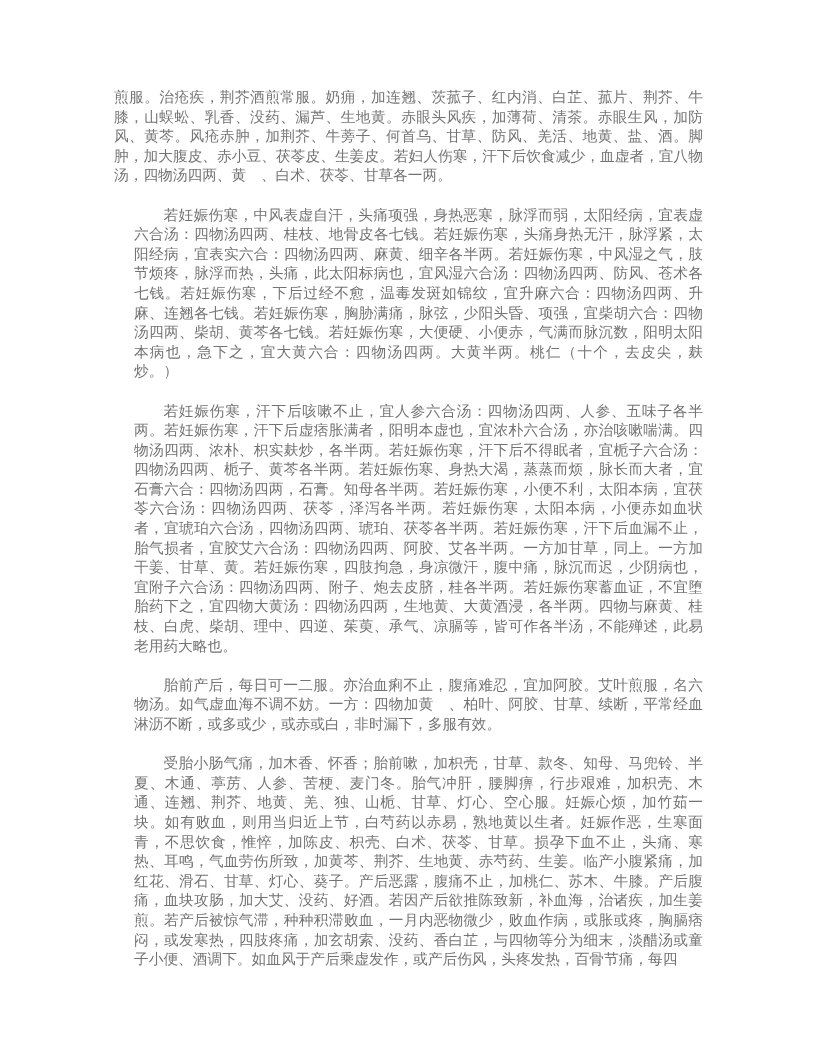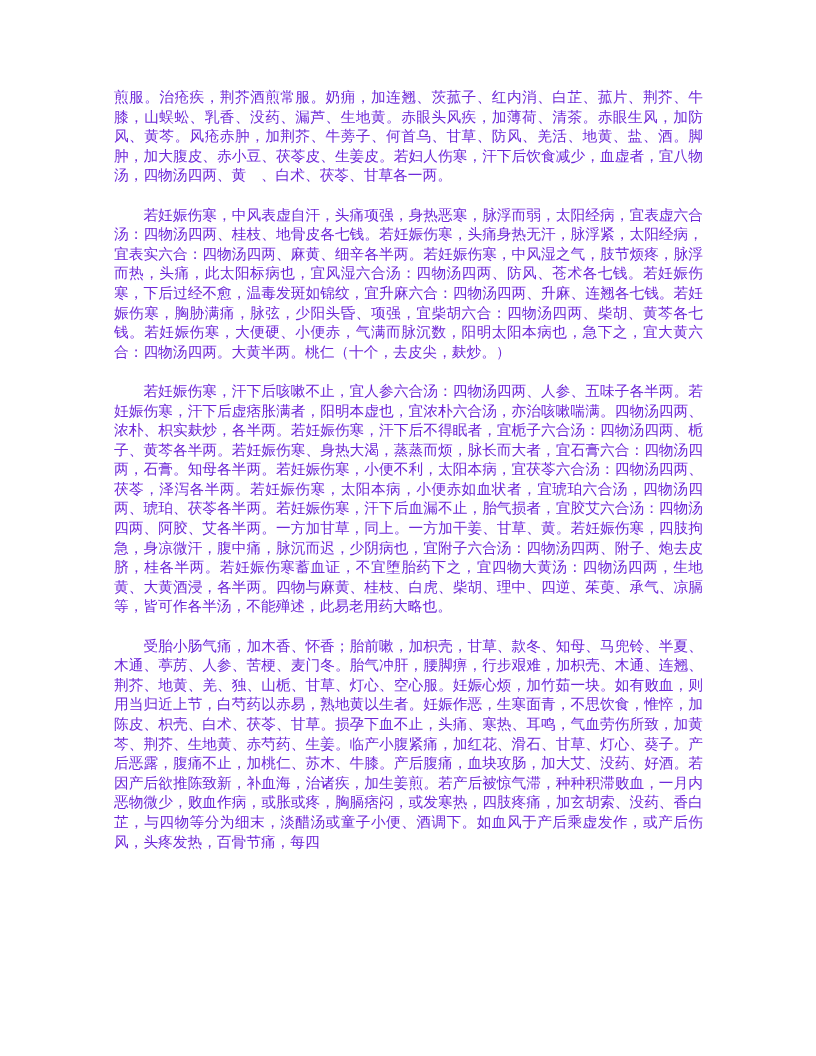--- a/index.html
+++ b/index.html
@@ -14,38 +14,40 @@
     margin: 0 auto;
     background: #ffffff;
     overflow: hidden;
     font-family: "Liberation Serif", "DejaVu Serif", serif;
   }
   .content {
     position: absolute;
     top: 88px;
     left: 114px;
     width: 589px;
-    color: #6d28d9;
+    color: #737373;
   }
   .content p {
     margin: 0 0 19.6px 0;
     font-size: 14.7px;
     line-height: 19.6px;
     text-align: justify;
     text-justify: inter-ideograph;
     word-break: break-all;
     overflow-wrap: break-word;
   }
   .content p.indent {
     text-indent: 2em;
+    margin-left: 20px;
   }
 </style>
 </head>
 <body>
 
 <div class="page">
   <div class="content">
     <p>煎服。治疮疾，荆芥酒煎常服。奶痈，加连翘、茨菰子、红内消、白芷、菰片、荆芥、牛膝，山蜈蚣、乳香、没药、漏芦、生地黄。赤眼头风疾，加薄荷、清茶。赤眼生风，加防风、黄芩。风疮赤肿，加荆芥、牛蒡子、何首乌、甘草、防风、羌活、地黄、盐、酒。脚肿，加大腹皮、赤小豆、茯苓皮、生姜皮。若妇人伤寒，汗下后饮食减少，血虚者，宜八物汤，四物汤四两、黄　、白术、茯苓、甘草各一两。</p>
     <p class="indent">若妊娠伤寒，中风表虚自汗，头痛项强，身热恶寒，脉浮而弱，太阳经病，宜表虚六合汤：四物汤四两、桂枝、地骨皮各七钱。若妊娠伤寒，头痛身热无汗，脉浮紧，太阳经病，宜表实六合：四物汤四两、麻黄、细辛各半两。若妊娠伤寒，中风湿之气，肢节烦疼，脉浮而热，头痛，此太阳标病也，宜风湿六合汤：四物汤四两、防风、苍术各七钱。若妊娠伤寒，下后过经不愈，温毒发斑如锦纹，宜升麻六合：四物汤四两、升麻、连翘各七钱。若妊娠伤寒，胸胁满痛，脉弦，少阳头昏、项强，宜柴胡六合：四物汤四两、柴胡、黄芩各七钱。若妊娠伤寒，大便硬、小便赤，气满而脉沉数，阳明太阳本病也，急下之，宜大黄六合：四物汤四两。大黄半两。桃仁（十个，去皮尖，麸炒。）</p>
     <p class="indent">若妊娠伤寒，汗下后咳嗽不止，宜人参六合汤：四物汤四两、人参、五味子各半两。若妊娠伤寒，汗下后虚痞胀满者，阳明本虚也，宜浓朴六合汤，亦治咳嗽喘满。四物汤四两、浓朴、枳实麸炒，各半两。若妊娠伤寒，汗下后不得眠者，宜栀子六合汤：四物汤四两、栀子、黄芩各半两。若妊娠伤寒、身热大渴，蒸蒸而烦，脉长而大者，宜石膏六合：四物汤四两，石膏。知母各半两。若妊娠伤寒，小便不利，太阳本病，宜茯苓六合汤：四物汤四两、茯苓，泽泻各半两。若妊娠伤寒，太阳本病，小便赤如血状者，宜琥珀六合汤，四物汤四两、琥珀、茯苓各半两。若妊娠伤寒，汗下后血漏不止，胎气损者，宜胶艾六合汤：四物汤四两、阿胶、艾各半两。一方加甘草，同上。一方加干姜、甘草、黄。若妊娠伤寒，四肢拘急，身凉微汗，腹中痛，脉沉而迟，少阴病也，宜附子六合汤：四物汤四两、附子、炮去皮脐，桂各半两。若妊娠伤寒蓄血证，不宜堕胎药下之，宜四物大黄汤：四物汤四两，生地黄、大黄酒浸，各半两。四物与麻黄、桂枝、白虎、柴胡、理中、四逆、茱萸、承气、凉膈等，皆可作各半汤，不能殚述，此易老用药大略也。</p>
+    <p class="indent">胎前产后，每日可一二服。亦治血痢不止，腹痛难忍，宜加阿胶。艾叶煎服，名六物汤。如气虚血海不调不妨。一方：四物加黄　、柏叶、阿胶、甘草、续断，平常经血淋沥不断，或多或少，或赤或白，非时漏下，多服有效。</p>
     <p class="indent">受胎小肠气痛，加木香、怀香；胎前嗽，加枳壳，甘草、款冬、知母、马兜铃、半夏、木通、葶苈、人参、苦梗、麦门冬。胎气冲肝，腰脚痹，行步艰难，加枳壳、木通、连翘、荆芥、地黄、羌、独、山栀、甘草、灯心、空心服。妊娠心烦，加竹茹一块。如有败血，则用当归近上节，白芍药以赤易，熟地黄以生者。妊娠作恶，生寒面青，不思饮食，惟悴，加陈皮、枳壳、白术、茯苓、甘草。损孕下血不止，头痛、寒热、耳鸣，气血劳伤所致，加黄芩、荆芥、生地黄、赤芍药、生姜。临产小腹紧痛，加红花、滑石、甘草、灯心、葵子。产后恶露，腹痛不止，加桃仁、苏木、牛膝。产后腹痛，血块攻肠，加大艾、没药、好酒。若因产后欲推陈致新，补血海，治诸疾，加生姜煎。若产后被惊气滞，种种积滞败血，一月内恶物微少，败血作病，或胀或疼，胸膈痞闷，或发寒热，四肢疼痛，加玄胡索、没药、香白芷，与四物等分为细末，淡醋汤或童子小便、酒调下。如血风于产后乘虚发作，或产后伤风，头疼发热，百骨节痛，每四</p>
   </div>
 </div>
 
 </body></html>

